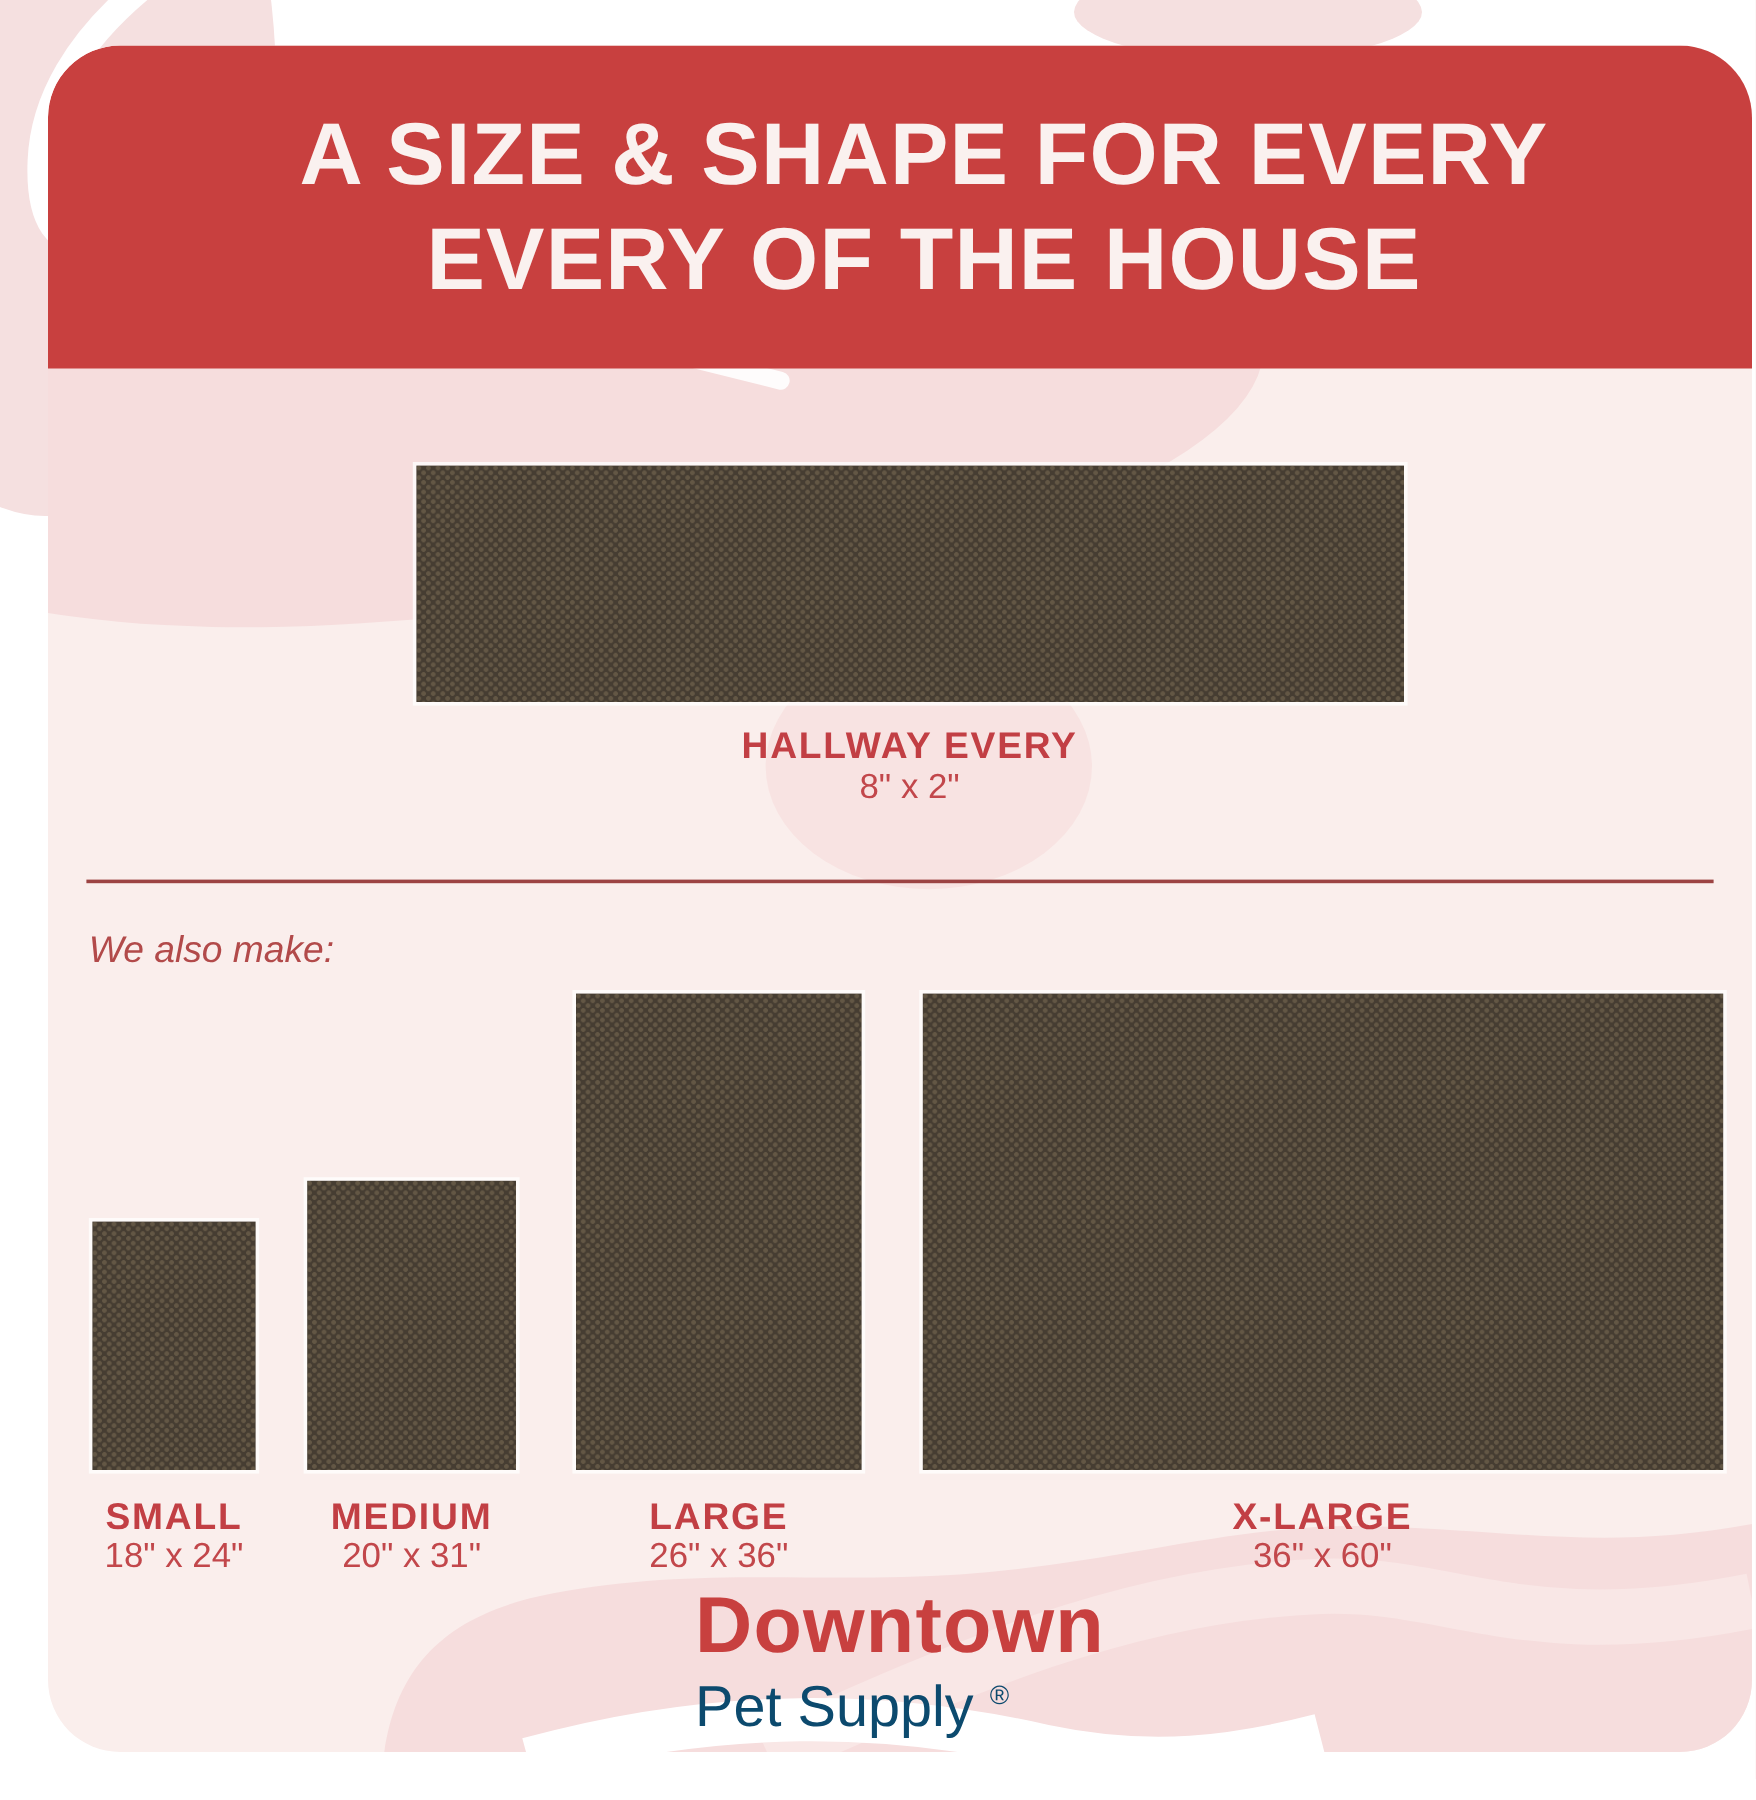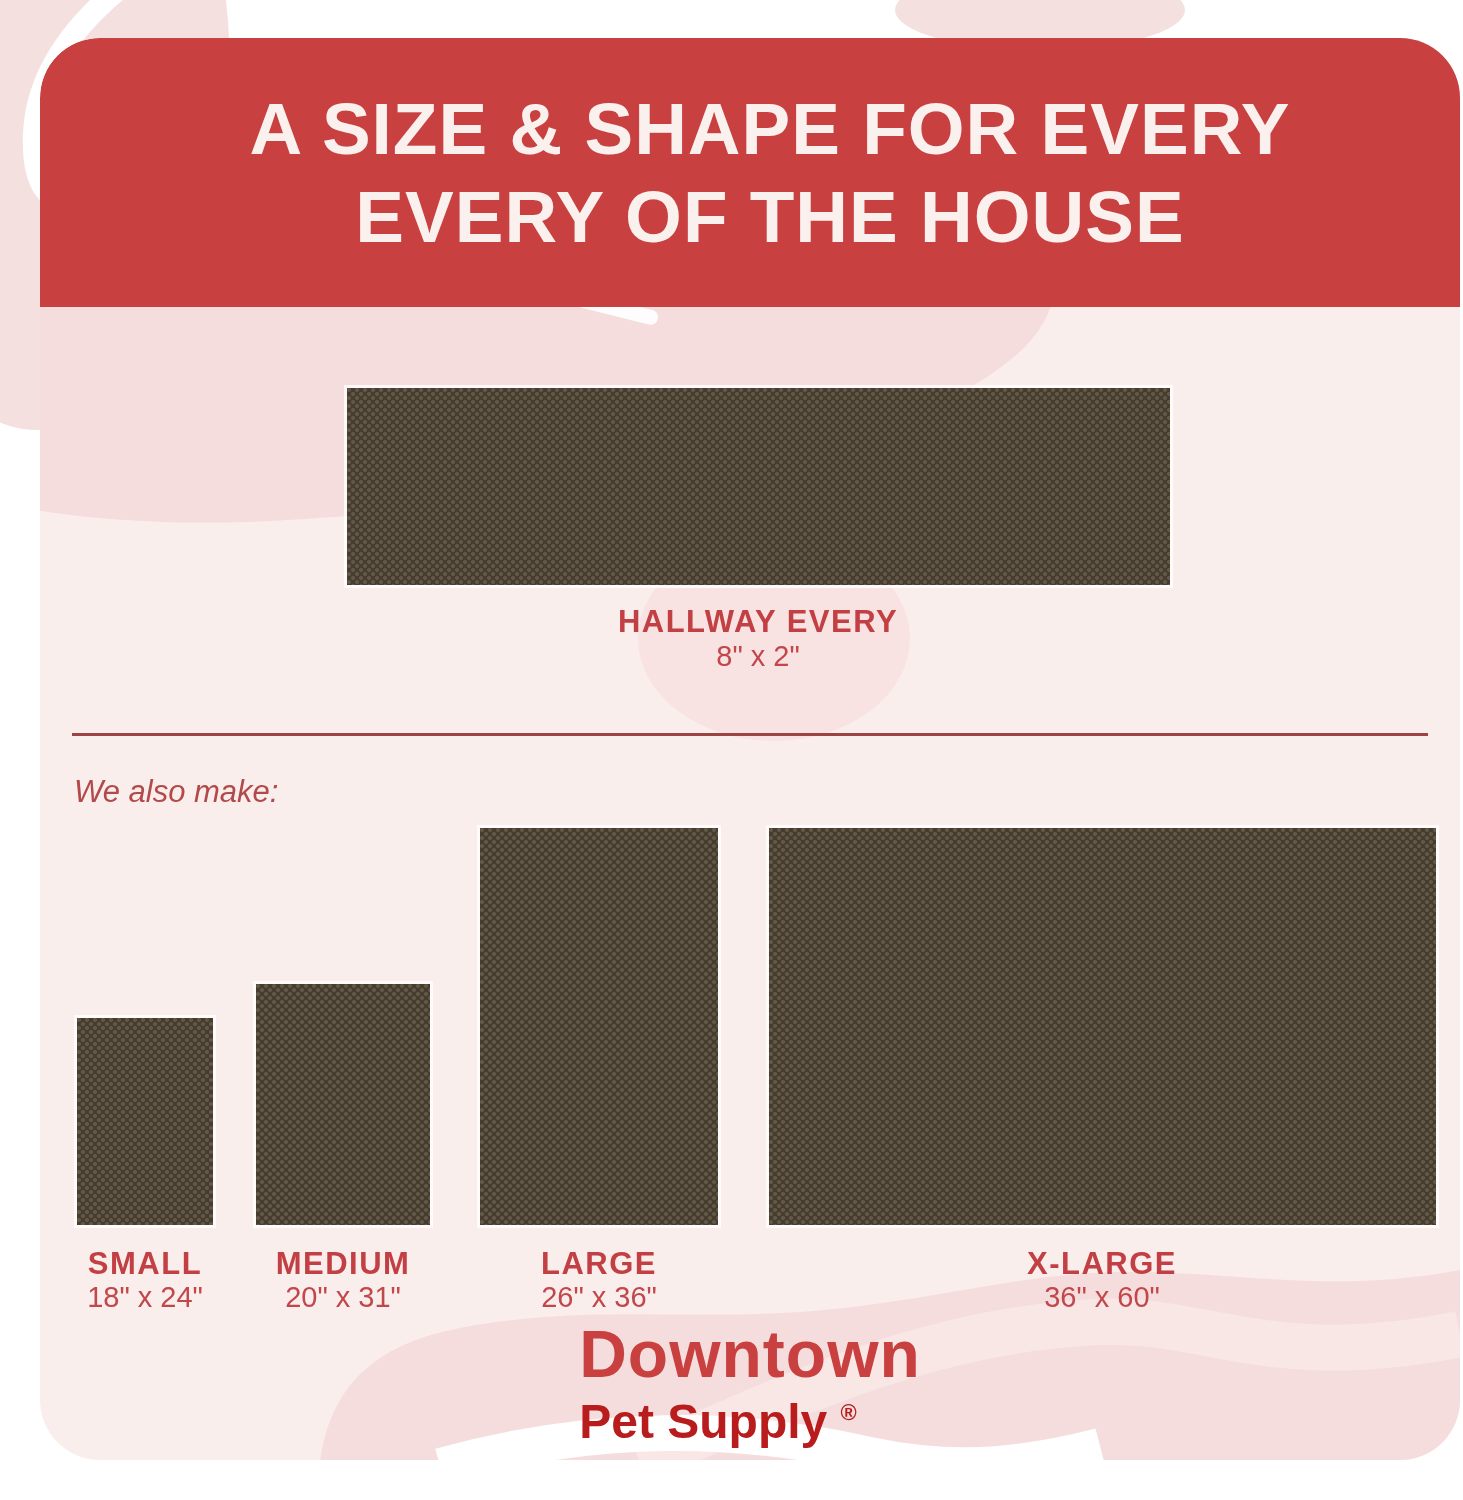--- a/index.html
+++ b/index.html
@@ -95,21 +95,21 @@
   
   .brand{
     position:absolute;left:710px;top:1284px;transform:translateX(-50%);
     z-index:2;text-align:left;
   }
   .brand-name{
     display:block;font-size:66px;font-weight:800;color:#c8403f;
     letter-spacing:1px;line-height:64px;
   }
   .brand-tagline{
-    display:block;font-size:48px;font-weight:700;color:#b91c1c;
+    display:block;font-size:48px;font-weight:400;color:#0c4a6e;
     line-height:50px;margin-top:2px;
   }
   .brand-tagline sup{font-size:22px;vertical-align:18px;}
 </style>
 </head>
 <body>
 
 <div class="bg-blob-topleft"></div>
 <svg class="bg-bone-outline" width="220" height="250" viewBox="0 0 220 250">
   <path d="M 120 -12 C 64 34 36 84 34 134 C 32 182 48 210 80 196" fill="none" stroke="#ffffff" stroke-width="22" stroke-linecap="round"></path>

